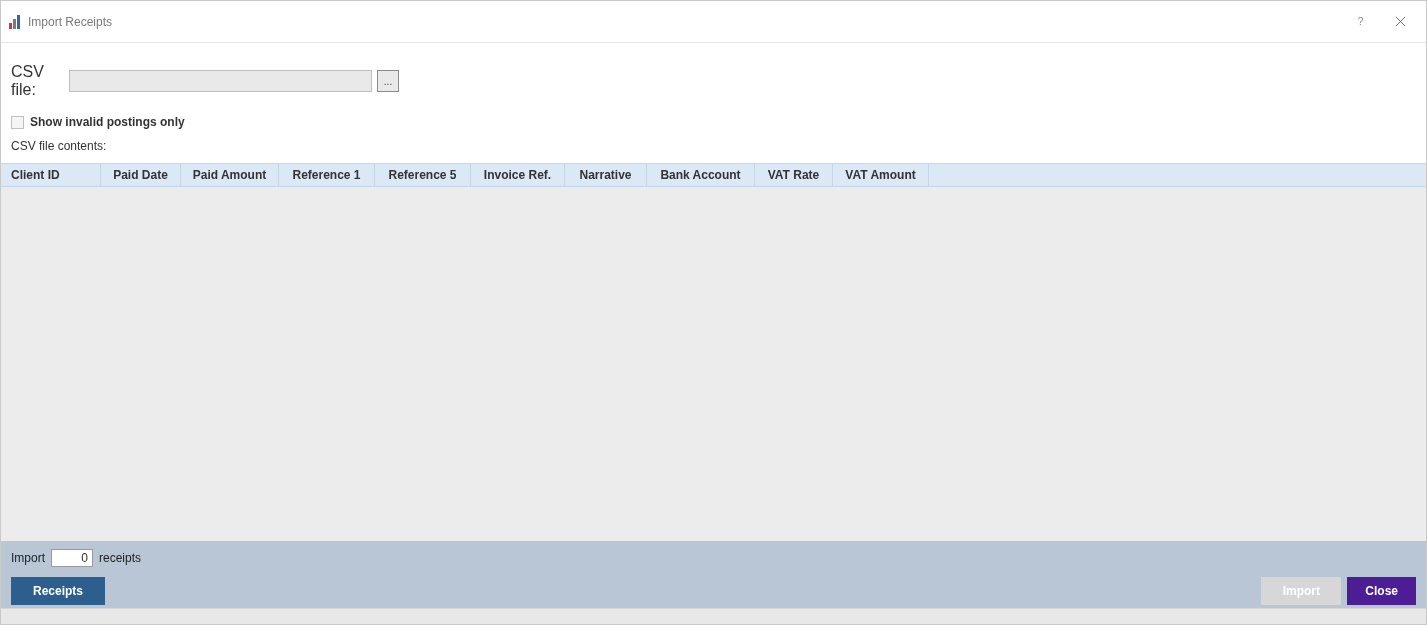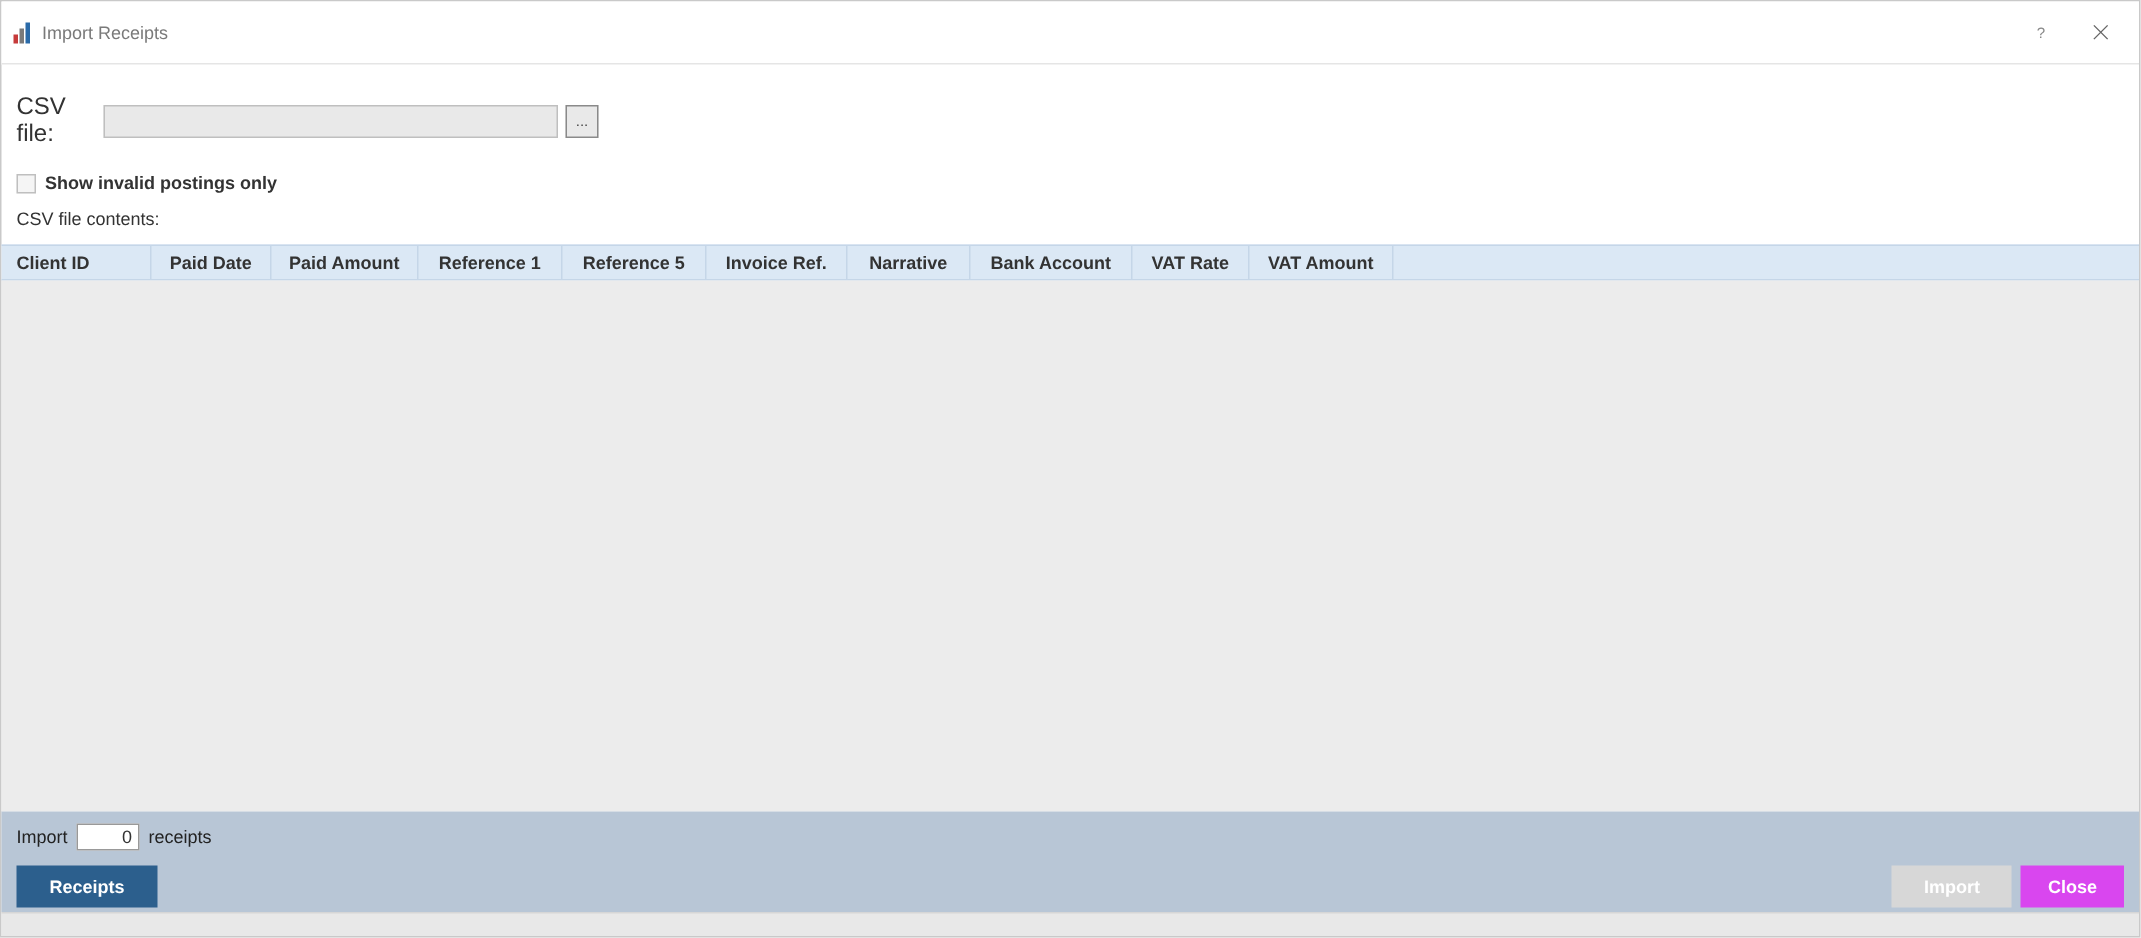--- a/index.html
+++ b/index.html
@@ -76,21 +76,21 @@
       text-align: right; padding-right: 4px; display: flex; align-items: center; justify-content: flex-end;
       font-size: 12px; color: #333;
     }
     .btn-row { display: flex; align-items: center; }
     .btn {
       height: 28px; padding: 0 18px; display: flex; align-items: center; justify-content: center;
       font-weight: 600; font-size: 12px; border: none; cursor: pointer;
     }
     .btn.template { background: #2c5f8d; color: #fff; min-width: 94px; }
     .btn.import { background: #d7d7d7; color: #fff; min-width: 80px; }
-    .btn.close { background: #d946ef; color: #fff; min-width: 60px; }
+    .btn.close { background: #4c1d95; color: #fff; min-width: 60px; }
     .btn-row .spacer { flex: 1; }
     .btn-row .gap { width: 6px; }
 
     .bottom-strip {
       height: 16px; background: #e8e8e8; flex-shrink: 0;
       border-top: 1px solid #d6d6d6;
     }
   </style>
 </head>
 <body>

